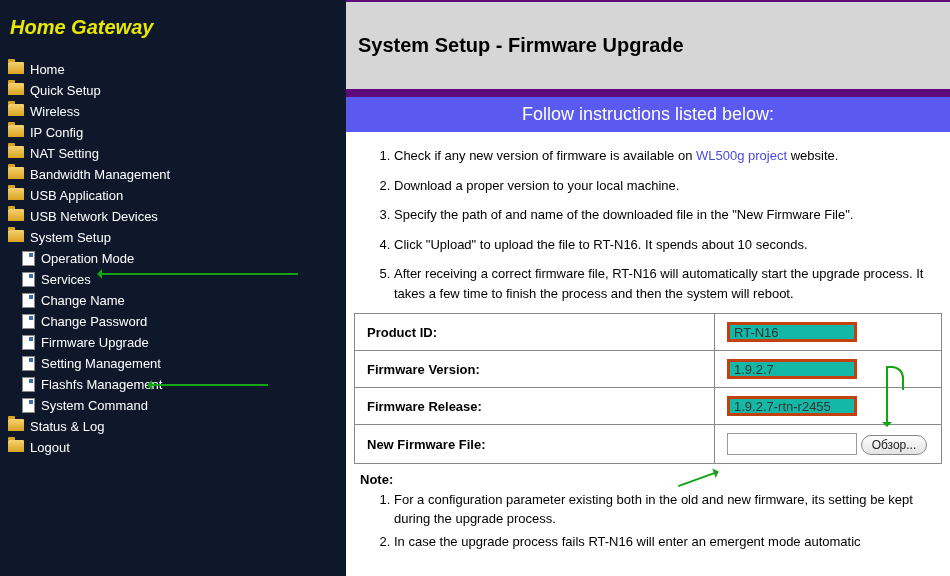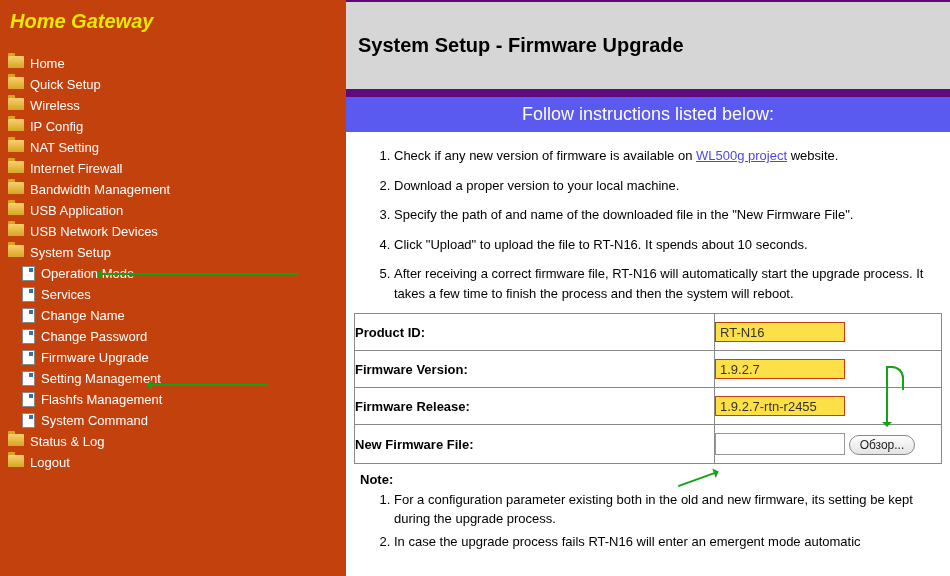--- a/index.html
+++ b/index.html
@@ -7,22 +7,22 @@
     font-family: Verdana, Arial, sans-serif;
     font-size: 13px;
     width: 950px;
     height: 576px;
     overflow: hidden;
     display: flex;
     background: #fff;
   }
   .sidebar {
     width: 346px;
-    background: #c2410c;
-    padding: 6px 8px;
+    background: #0f172a;
+    padding: 12px 8px;
     color: #fff;
     flex-shrink: 0;
   }
   .sidebar-title {
     color: #e8e800;
     font-size: 20px;
     font-weight: bold;
     font-style: italic;
     padding: 4px 2px 20px 2px;
   }
@@ -98,39 +98,39 @@
     padding: 14px 8px 4px 8px;
     height: 100%;
   }
   .steps {
     padding-left: 40px;
     font-family: Verdana, sans-serif;
     font-size: 13px;
     color: #000;
   }
   .steps li { margin-bottom: 10px; line-height: 1.5; }
-  .steps a { color: #4a4ae0; text-decoration: underline; cursor:pointer; }
+  .steps a { color: #4a4ae0; cursor:pointer; }
   .info-table {
     width: 100%;
     border-collapse: collapse;
     margin-top: 10px;
     font-size: 13px;
   }
   .info-table td {
     border: 1px solid #888;
-    padding: 8px 0;
+    padding: 8px 12px;
     vertical-align: middle;
   }
   .info-table td:first-child {
     width: 360px;
     font-weight: bold;
   }
   .ro-field {
-    background: #fde047;
-    border: 1px solid #c2410c;
+    background: #14b8a6;
+    border: 3px solid #c2410c;
     width: 130px;
     height: 20px;
     display: inline-flex;
     align-items: center;
     padding: 0 4px;
     font-family: Arial, sans-serif;
     color: #333;
   }
   .file-input {
     width: 130px;
@@ -229,24 +229,20 @@
       <span class="folder-icon"></span>
       <span class="nav-label">Wireless</span>
     </div>
   <div class="nav-item">
       <span class="folder-icon"></span>
       <span class="nav-label">IP Config</span>
     </div>
   <div class="nav-item">
       <span class="folder-icon"></span>
       <span class="nav-label">NAT Setting</span>
-    </div>
-  <div class="nav-item">
-      <span class="folder-icon"></span>
-      <span class="nav-label">Internet Firewall</span>
     </div>
   <div class="nav-item">
       <span class="folder-icon"></span>
       <span class="nav-label">Bandwidth Management</span>
     </div>
   <div class="nav-item">
       <span class="folder-icon"></span>
       <span class="nav-label">USB Application</span>
     </div>
   <div class="nav-item">

